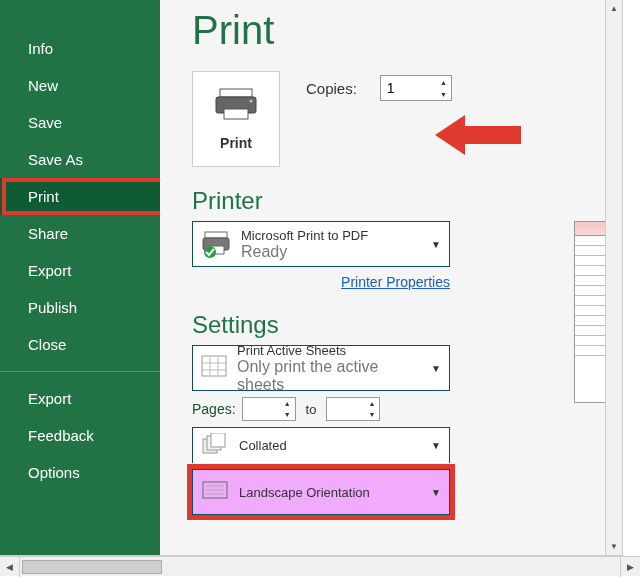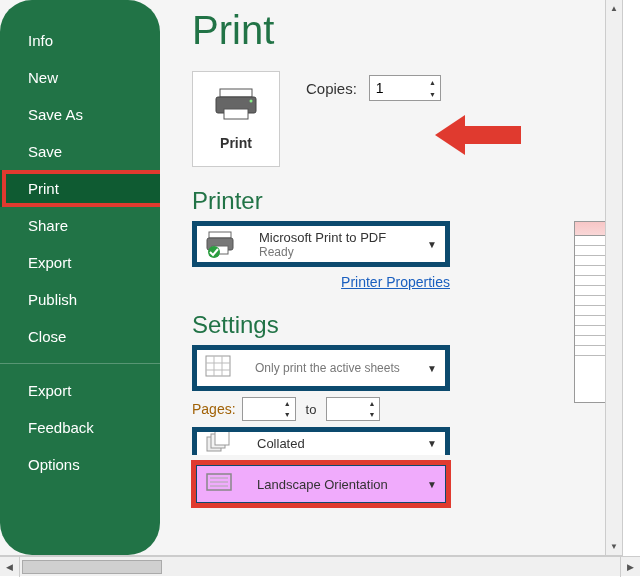--- a/index.html
+++ b/index.html
@@ -1,62 +1,62 @@
 <!DOCTYPE html>
 <html><head>
 <meta charset="utf-8">
 <style>
   * { box-sizing: border-box; margin: 0; padding: 0; font-family: "Segoe UI", Arial, sans-serif; }
   html, body { width: 640px; height: 578px; overflow: hidden; background: #fff; }
   .app { display: flex; width: 623px; height: 556px; position: relative; background: #f5f5f5; border-right: 1px solid #ccc; border-bottom: 1px solid #ccc;}
   
   
-  .sidebar { width: 160px; background: #217346; display: flex; flex-direction: column; padding-top: 22px; border-radius: 32px; }
+  .sidebar { width: 160px; background: #217346; display: flex; flex-direction: column; padding-top: 30px; }
   .side-item { color: #fff; font-size: 15px; padding: 10px 0 10px 28px; cursor: pointer; position: relative;}
   .side-item.active { background: #0f5b32; }
   .side-sep { border-top: 1px solid rgba(255,255,255,0.25); margin: 8px 0; }
   .side-highlight { position:absolute; left:2px; top:0; bottom:0; right:-10px; border:4px solid #e03a2f; pointer-events:none; }
 
   
   .main { flex: 1; background: #f5f5f5; padding: 0 0 0 32px; position: relative; overflow:hidden;}
   h1.title { font-size: 40px; font-weight: 300; color: #217346; margin-top: 8px; margin-bottom: 18px; }
   
   .print-row { display:flex; align-items:flex-start; gap: 26px; }
   .print-btn { width: 88px; height: 96px; border:1px solid #ccc; background:#fff; display:flex; flex-direction:column; align-items:center; justify-content:center; gap:10px; cursor:pointer;}
   .print-btn svg { width:44px; height:34px; }
   .print-btn-label { font-size:14px; color:#333; font-weight:600; }
   
-  .copies-row { display:flex; align-items:center; gap:12px; margin-top:4px;}
+  .copies-row { display:flex; align-items:center; gap:23px; margin-top:4px;}
   .copies-label { font-size:15px; color:#333; }
   .copies-input { width:72px; height:26px; border:1px solid #999; padding:0 18px 0 6px; font-size:14px; background:#fff; position:relative;}
   .spinner-wrap { position:relative; display:inline-block;}
   .spin-btns { position:absolute; right:1px; top:1px; bottom:1px; width:15px; display:flex; flex-direction:column;}
   .spin-b { flex:1; font-size:7px; line-height:1; display:flex; align-items:center; justify-content:center; color:#333; cursor:pointer;}
   
   .arrow-callout { position:absolute; width:86px; height:50px; left:275px; top:110px; }
   
   h2.section { font-size: 24px; font-weight: 300; color: #217346; margin-top: 20px; margin-bottom:6px;}
   
-  .combo { width: 258px; height:46px; border:5px solid #0c4a6e; background:#fff; display:flex; align-items:center; padding:0 8px; gap:24px; cursor:pointer; position:relative;}
+  .combo { width: 258px; height:46px; border:1px solid #0c4a6e; background:#fff; display:flex; align-items:center; padding:0 8px; gap:10px; cursor:pointer; position:relative;}
   .combo .txt { flex:1; display:flex; flex-direction:column; justify-content:center;}
   .combo .txt .line1 { font-size:13px; color:#333; }
-  .combo .txt .line2 { font-size:12px; color:#777; }
+  .combo .txt .line2 { font-size:16px; color:#777; }
   .combo .chev { font-size:10px; color:#333; }
   
   .printer-dd .ic { width:30px; height:30px; position:relative; }
   .link { color:#1a5fbf; text-decoration:underline; font-size:14px; cursor:pointer; display:inline-block;}
   .link-wrap { text-align:right; width:258px; margin-top:6px;}
   
   .pages-row { display:flex; align-items:center; gap:6px; margin-top:6px; margin-bottom:6px;}
-  .pages-label { font-size:14px; color:#a16207; }
+  .pages-label { font-size:14px; color:#14532d; }
   .page-input { width:54px; height:24px; border:1px solid #999; background:#fff; padding:0 14px 0 4px;}
   .to-label { font-size:13px; color:#333; margin:0 4px;}
   
   .settings-combo { width:258px; }
-  .combo.cut { height:28px; overflow:hidden; border-bottom:none;}
+  .combo.cut { height:36px; overflow:hidden; border-bottom:none;}
   
   .orientation-combo { background:#f0abfc; }
   .orient-highlight { position:absolute; left:-6px; top:-6px; right:-6px; bottom:-6px; border:5px solid #e03a2f; pointer-events:none;}
   
   .preview-skel { position:absolute; right:0; top:221px; width:48px; height:182px; border:1px solid #999; background:#fff; }
   .preview-skel .hdr { height:14px; border-bottom:1px solid #999; background:linear-gradient(#f7c6c6,#f9d7d7);}
   .preview-skel .row { height:10px; border-bottom:1px solid #bbb;}
   
   
   .vscroll { position:absolute; right:0; top:0; bottom:0; width:17px; background:#f0f0f0; border-left:1px solid #ccc;}
@@ -76,22 +76,22 @@
 </style>
 </head>
 <body>
 
 <div class="container">
 <div class="app">
 
   <div class="sidebar">
     <div class="side-item">Info</div>
     <div class="side-item">New</div>
+    <div class="side-item">Save</div>
     <div class="side-item">Save As</div>
-    <div class="side-item">Save</div>
     <div class="side-item active">
       <span>Print</span>
       <span class="side-highlight"></span>
     </div>
     <div class="side-item">Share</div>
     <div class="side-item">Export</div>
     <div class="side-item">Publish</div>
     <div class="side-item">Close</div>
     <div class="side-sep"></div>
     <div class="side-item">Export</div>
@@ -156,20 +156,21 @@
       <span>
         <svg width="26" height="22" viewBox="0 0 26 22">
               <rect x="1" y="1" width="24" height="20" fill="#fff" stroke="#999"></rect>
               <line x1="1" y1="8" x2="25" y2="8" stroke="#bbb"></line>
               <line x1="1" y1="15" x2="25" y2="15" stroke="#bbb"></line>
               <line x1="9" y1="1" x2="9" y2="21" stroke="#bbb"></line>
               <line x1="17" y1="1" x2="17" y2="21" stroke="#bbb"></line>
             </svg>
       </span>
       <span class="txt">
+        <span class="line1">Print Active Sheets</span>
         <span class="line2">Only print the active sheets</span>
       </span>
       <span class="chev">▼</span>
     </div>
 
     <div class="pages-row">
       <span class="pages-label">Pages:</span>
       <span class="spinner-wrap">
         <input class="page-input" style="">
         <span class="spin-btns">

